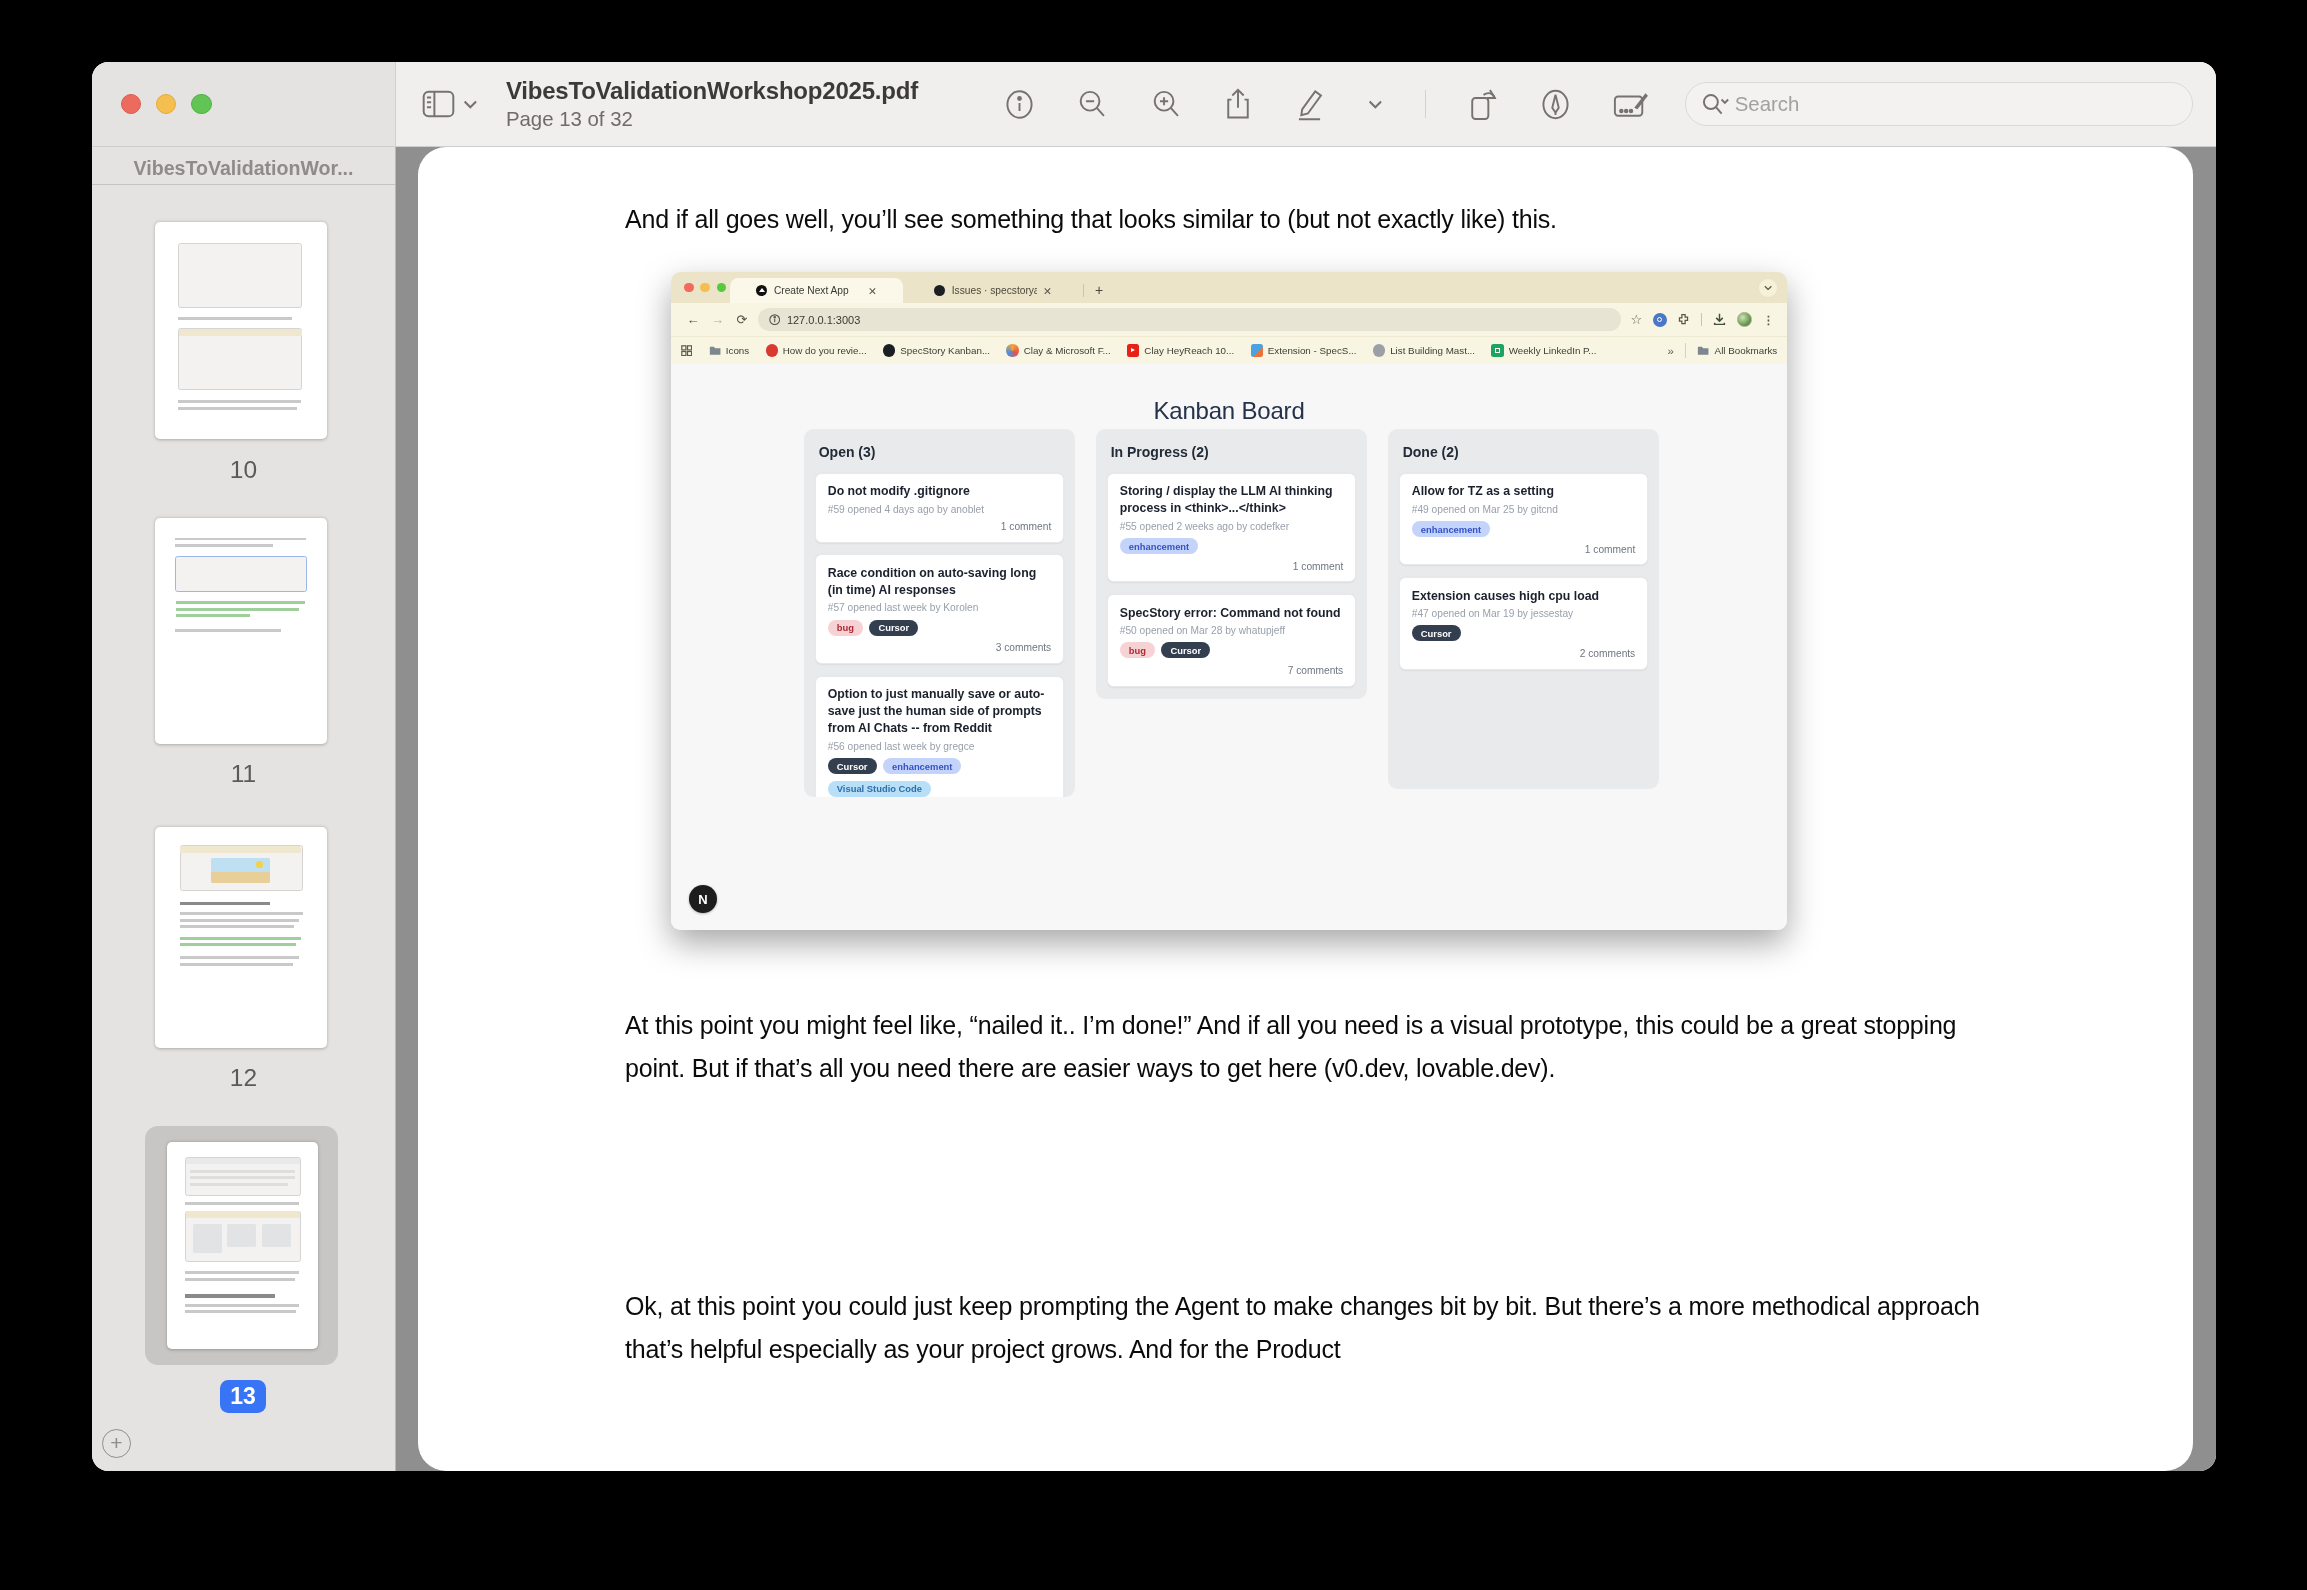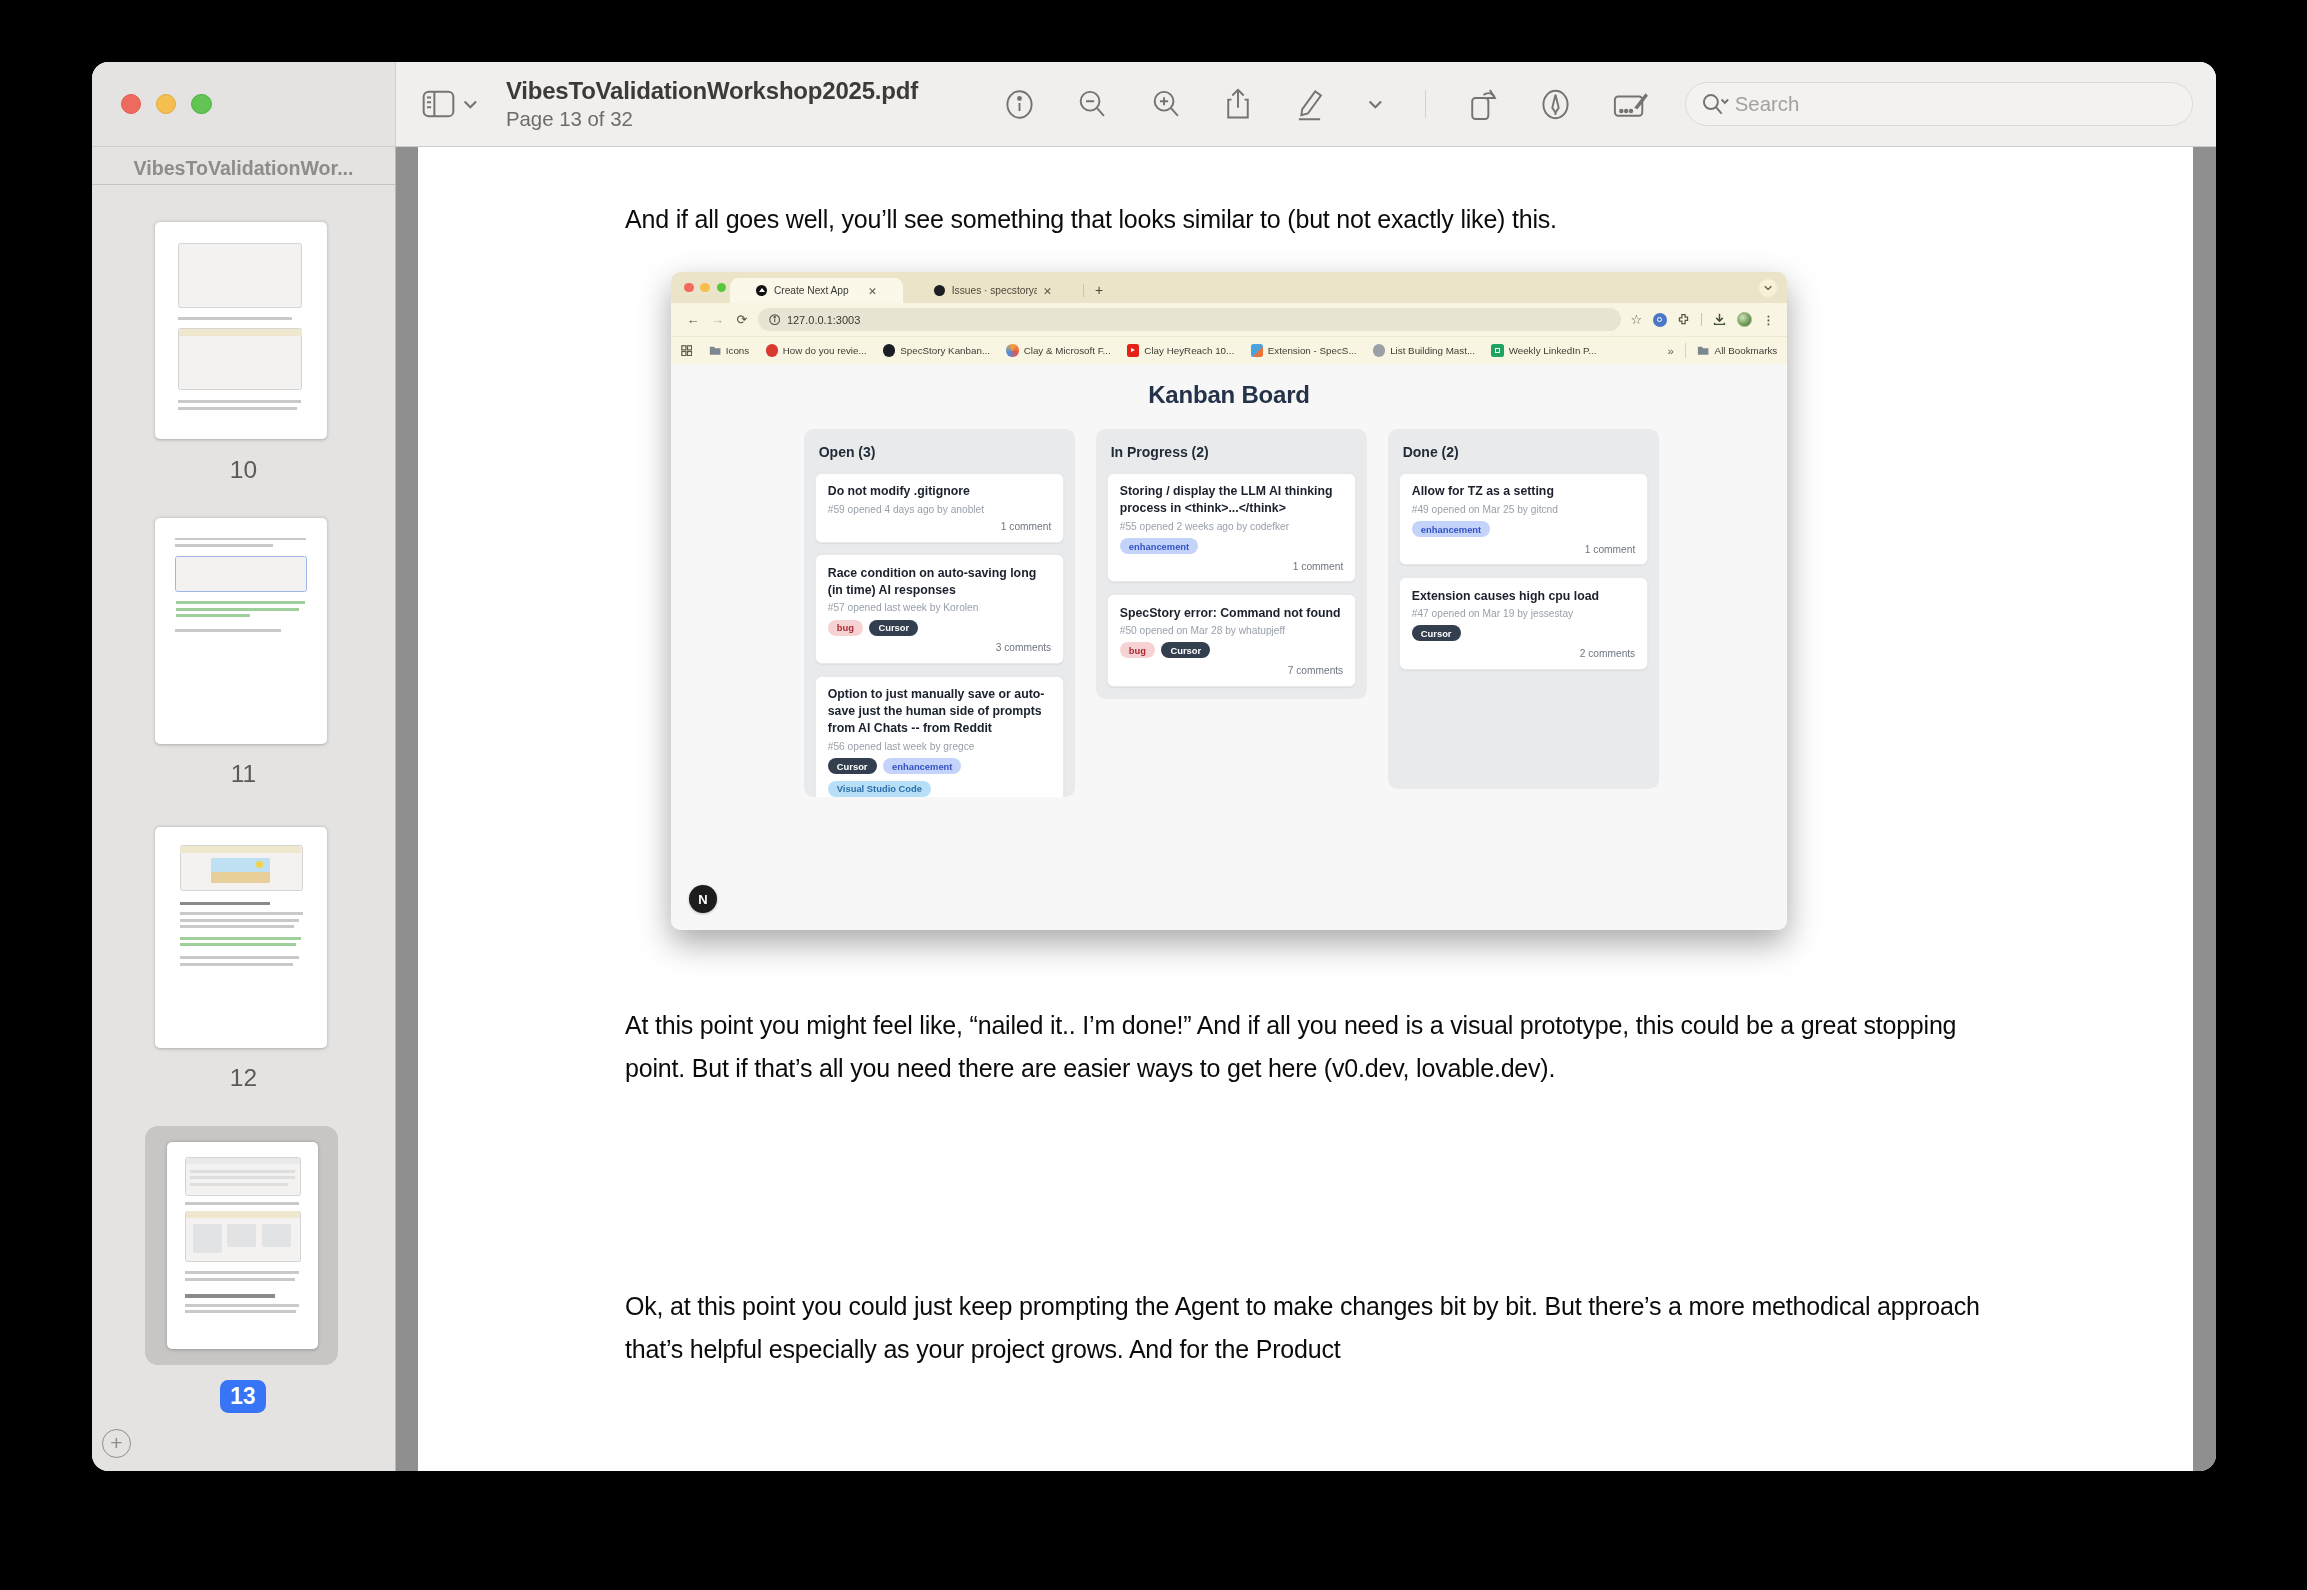--- a/index.html
+++ b/index.html
@@ -47,21 +47,21 @@
     border:1.6px solid #8f8d8b; color:#8f8d8b; background:transparent; font-size:21px; line-height:24.5px; text-align:center; }
 
   
   .mini-line { position:absolute; background:#c9c9c9; height:2.5px; }
   .mini-box { position:absolute; background:#f3f2f0; border:0.8px solid #d5d4d2; border-radius:2.5px; }
   .mini-bar { position:absolute; background:#efe8cf; height:6.5px; border-radius:2.5px 2.5px 0 0; }
   .mini-green { position:absolute; background:#9fcf9b; height:2.5px; }
 
   
   .main { flex:1; background:#8f8f8f; position:relative; min-width:0; }
-  .page { position:absolute; left:22px; top:0; right:23px; bottom:0; background:#fff; }
+  .page { position:absolute; left:22px; top:0; right:23px; bottom:0; background:#fff;border-radius:28px; }
   .pdf-text { position:absolute; color:#0b0b0b; font-size:25px; line-height:43px; letter-spacing:-0.2px; }
   .pdf-heading { position:absolute; color:#404040; font-size:35px; font-weight:bold; letter-spacing:-0.4px; }
 
   
   .browser { position:absolute; left:253px; top:125px; width:1116px; height:658px; border-radius:9.8px;
     box-shadow:0 13px 33px rgba(0,0,0,.35); overflow:hidden; background:#f7f7f8; }
   .tabstrip { height:31px; background:#ece4c8; display:flex; align-items:flex-end; position:relative; }
   .b-traffic { position:absolute; left:13px; top:10.6px; display:flex; gap:6.5px; }
   .b-light { width:9.8px; height:9.8px; border-radius:50%; }
   .tab { height:25px; border-radius:8.2px 8.2px 0 0; display:flex; align-items:center; padding:0 26px; gap:6.5px; font-size:10.2px;justify-content:center; }
@@ -83,21 +83,21 @@
   .ysep { width:1.6px; height:13px; background:#e8c94e; }
   .avatar { width:15.5px; height:15.5px; border-radius:50%; background:radial-gradient(circle at 35% 35%, #cfe3b8, #6d9a57 60%, #3e5f33); border:0.8px solid #9db37f; }
   .bookmarksrow { height:28px; background:#f9f5e3; display:flex; align-items:center; padding:0 9.8px; gap:16.4px; font-size:9.8px; color:#3f3d35; border-top:0.8px solid #efe9d2; }
   .bm { display:flex; align-items:center; gap:4.9px; white-space:nowrap; }
   .fav { width:12.3px; height:12.3px; border-radius:2.5px; flex:0 0 auto; }
   .bm-right { margin-left:auto; display:flex; align-items:center; gap:11.4px; }
   .bm-vsep { width:0.8px; height:14.7px; background:#d9d2b4; }
 
   
   .bcontent { position:relative; height:567px; background:#f7f7f8; }
-  .board-title { position:absolute; top:17px; width:100%; text-align:center; font-size:24px; font-weight:bold; color:#24324a; letter-spacing:-0.2px; }
+  .board-title { position:absolute; top:33px; width:100%; text-align:center; font-size:24px; font-weight:normal; color:#24324a; letter-spacing:-0.2px; }
   .columns { position:absolute; left:133px; top:65px; display:flex; gap:21px; }
   .col { width:271px; background:#e9eaec; border-radius:9.8px; padding:13px 11.4px; overflow:hidden; }
   .col-open { height:368px; } .col-prog { height:270px; } .col-done { height:360px; }
   .col-header { font-size:14px; font-weight:bold; color:#222b38; margin:1.6px 1.6px 13px 3.3px; }
   .card { background:#fff; border:0.8px solid #e7e9ec; border-radius:6.5px; padding:9.8px 11.4px; margin-bottom:11.4px;
     box-shadow:0 0.8px 1.6px rgba(0,0,0,.06); }
   .card-title { font-size:12.3px; font-weight:bold; color:#1a202c; line-height:17px; }
   .card-meta { font-size:10.2px; color:#99a0ab; margin-top:3.3px; }
   .tagrow { display:flex; gap:6.5px; margin-top:6.5px; flex-wrap:wrap; }
   .tag { font-size:9.4px; font-weight:bold; padding:2.5px 9px; border-radius:817px; }

